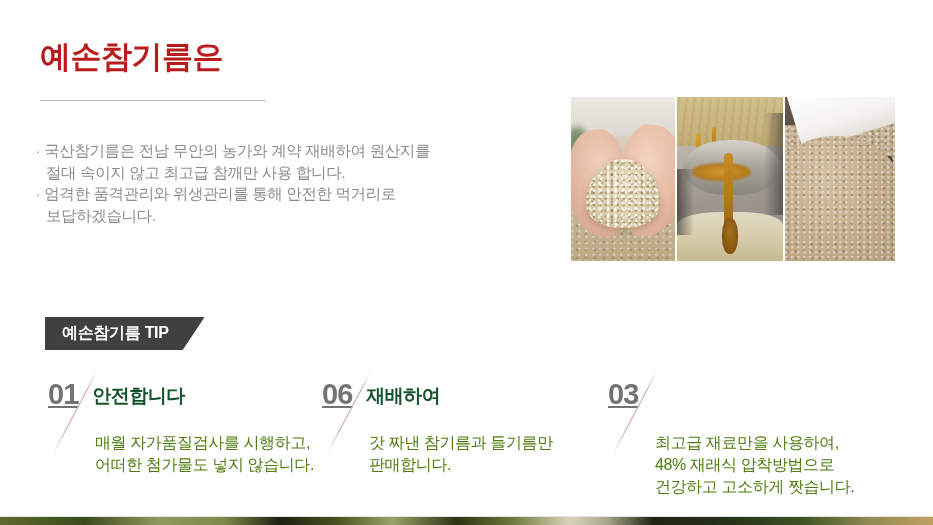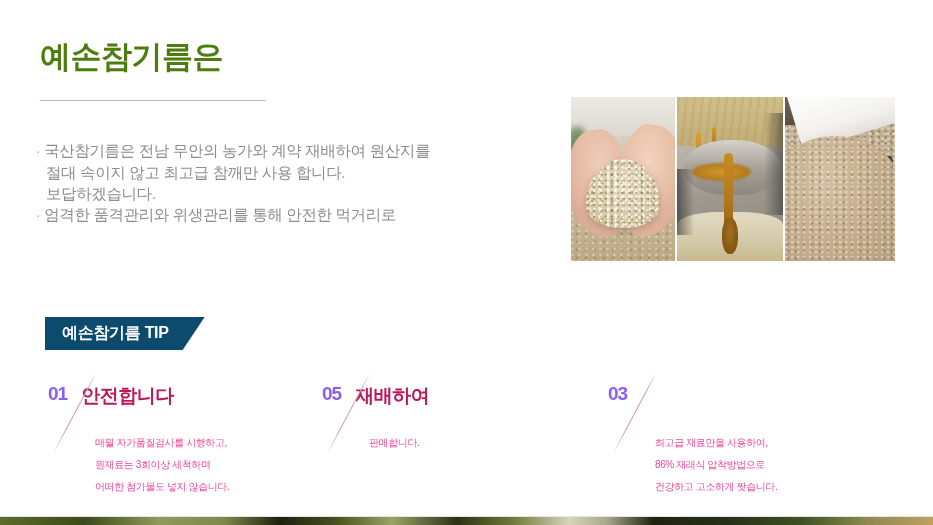--- a/index.html
+++ b/index.html
@@ -24,21 +24,21 @@
     overflow: hidden;
   }
 
   
   .page-title {
     position: absolute;
     left: 40px;
     top: 38px;
     font-size: 31px;
     font-weight: bold;
-    color: #4d7c0f;
+    color: #b91c1c;
     letter-spacing: -0.5px;
     line-height: 1.2;
     white-space: nowrap;
   }
 
   .title-rule {
     position: absolute;
     left: 40px;
     top: 100px;
     width: 226px;
@@ -242,21 +242,21 @@
     border-radius: 14% 14% 24% 24%;
   }
 
   
   .tip-ribbon {
     position: absolute;
     left: 45px;
     top: 317px;
     height: 33px;
     padding: 0 36px 0 17px;
-    background: #0c4a6e;
+    background: #404040;
     display: flex;
     align-items: center;
     clip-path: polygon(0 0, 100% 0, calc(100% - 22px) 100%, 0 100%);
   }
 
   .tip-ribbon-label {
     font-size: 16px;
     font-weight: bold;
     color: #ffffff;
     letter-spacing: -0.3px;
@@ -281,57 +281,58 @@
   .tip-3 { left: 608px; width: 280px; }
 
   .tip-head {
     position: relative;
     height: 42px;
     display: flex;
     align-items: flex-start;
   }
 
   .tip-num {
-    font-size: 19px;
+    font-size: 29px;
     font-weight: bold;
-    color: #8b5cf6;
+    color: #737373;
     line-height: 32px;
     letter-spacing: -1px;
+    text-decoration: underline;
   }
 
   .tip-slash {
     position: absolute;
     left: 4px;
     top: -6px;
     width: 1px;
     height: 92px;
     background: linear-gradient(180deg, rgba(207,160,160,0) 0%, #cfa0a0 22%, #cfa0a0 72%, rgba(207,160,160,0) 100%);
     transform: rotate(28deg);
     transform-origin: top left;
     margin-left: 44px;
   }
 
   .tip-title {
     margin-left: 14px;
     margin-top: 5px;
     font-size: 19px;
     font-weight: bold;
-    color: #be185d;
+    color: #14532d;
     letter-spacing: -0.5px;
     white-space: nowrap;
   }
 
   .tip-body {
     margin-left: 47px;
     margin-top: 12px;
   }
 
   .tip-body-line {
-    font-size: 10px;
-    color: #ec4899;
+    font-size: 16px;
+    color: #4d7c0f;
     line-height: 22px;
     letter-spacing: -0.4px;
     white-space: nowrap;
   }
 
   
   .bottom-strip {
     position: absolute;
     left: 0;
     bottom: 0;
@@ -363,26 +364,26 @@
   <div class="title-rule"></div>
 
   <div class="intro">
     <div class="intro-line bulleted">
       <span class="dot">·</span>
       <span>국산참기름은 전남 무안의 농가와 계약 재배하여 원산지를</span>
     </div>
     <div class="intro-line indented">
       <span>절대 속이지 않고 최고급 참깨만 사용 합니다.</span>
     </div>
-    <div class="intro-line indented">
-      <span>보답하겠습니다.</span>
-    </div>
     <div class="intro-line bulleted">
       <span class="dot">·</span>
       <span>엄격한 품격관리와 위생관리를 통해 안전한 먹거리로</span>
+    </div>
+    <div class="intro-line indented">
+      <span>보답하겠습니다.</span>
     </div>
   </div>
 
   <div class="photo-strip">
     <div class="photo photo-1">
       <div class="ph1-bg"></div>
       <div class="ph1-wall"></div>
       <div class="ph1-green"></div>
       <div class="ph1-floor"></div>
       <div class="ph1-handL"></div>
@@ -418,45 +419,45 @@
   <div class="tips">
 
     <div class="tip tip-1">
       <div class="tip-head">
         <span class="tip-num">01</span>
         <span class="tip-slash"></span>
         <span class="tip-title">안전합니다</span>
       </div>
       <div class="tip-body">
         <div class="tip-body-line">매월 자가품질검사를 시행하고,</div>
-        <div class="tip-body-line">원재료는 3회이상 세척하며</div>
         <div class="tip-body-line">어떠한 첨가물도 넣지 않습니다.</div>
       </div>
     </div>
 
     <div class="tip tip-2">
       <div class="tip-head">
-        <span class="tip-num">05</span>
+        <span class="tip-num">06</span>
         <span class="tip-slash"></span>
         <span class="tip-title">재배하여</span>
       </div>
       <div class="tip-body">
+        <div class="tip-body-line">갓 짜낸 참기름과 들기름만</div>
         <div class="tip-body-line">판매합니다.</div>
         <div class="tip-body-line"></div>
       </div>
     </div>
 
     <div class="tip tip-3">
       <div class="tip-head">
         <span class="tip-num">03</span>
         <span class="tip-slash"></span>
       </div>
       <div class="tip-body">
         <div class="tip-body-line">최고급 재료만을 사용하여,</div>
-        <div class="tip-body-line">86% 재래식 압착방법으로</div>
+        <div class="tip-body-line">48% 재래식 압착방법으로</div>
         <div class="tip-body-line">건강하고 고소하게 짯습니다.</div>
       </div>
     </div>
 
   </div>
 
   <div class="bottom-strip-seam"></div>
   <div class="bottom-strip"></div>
 
 </div>

